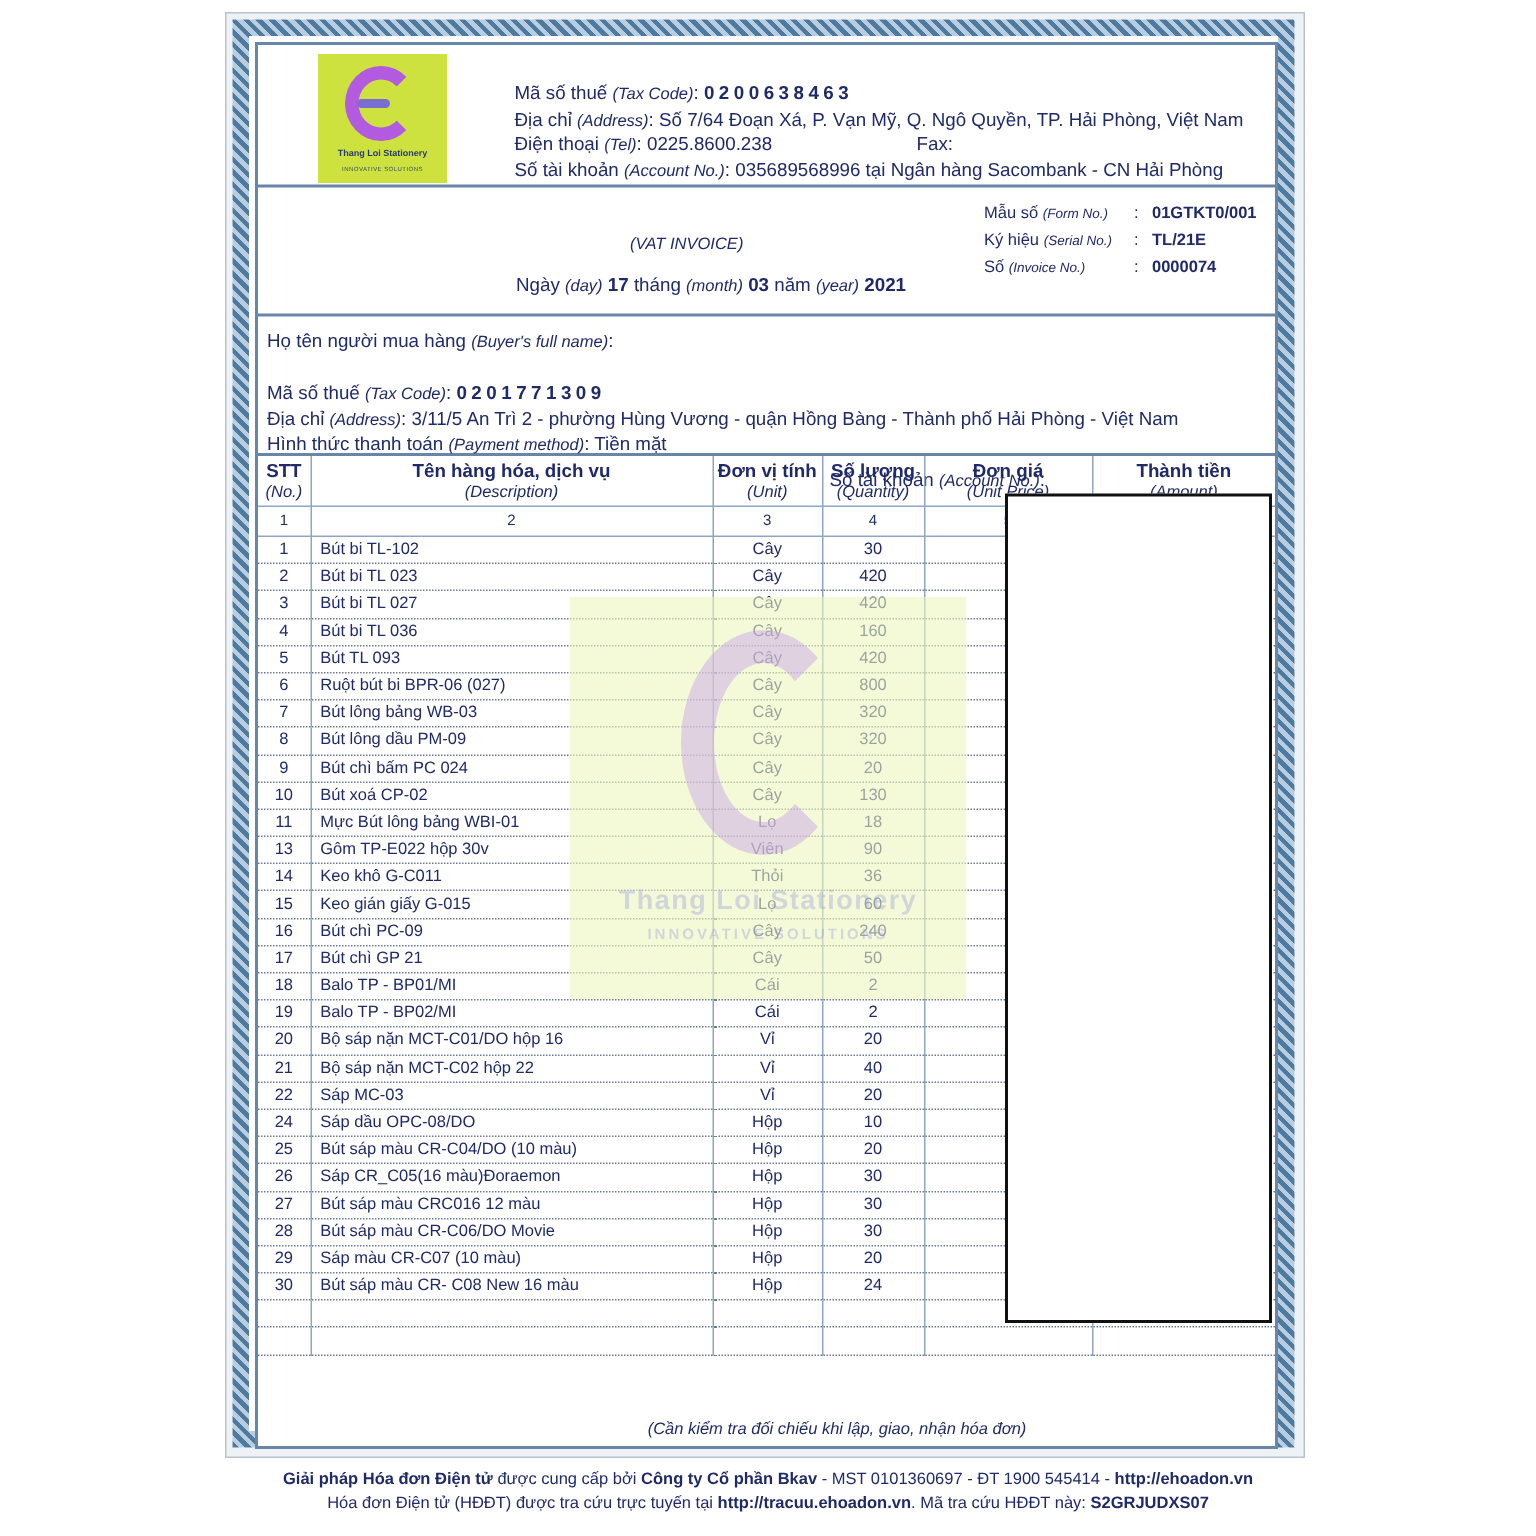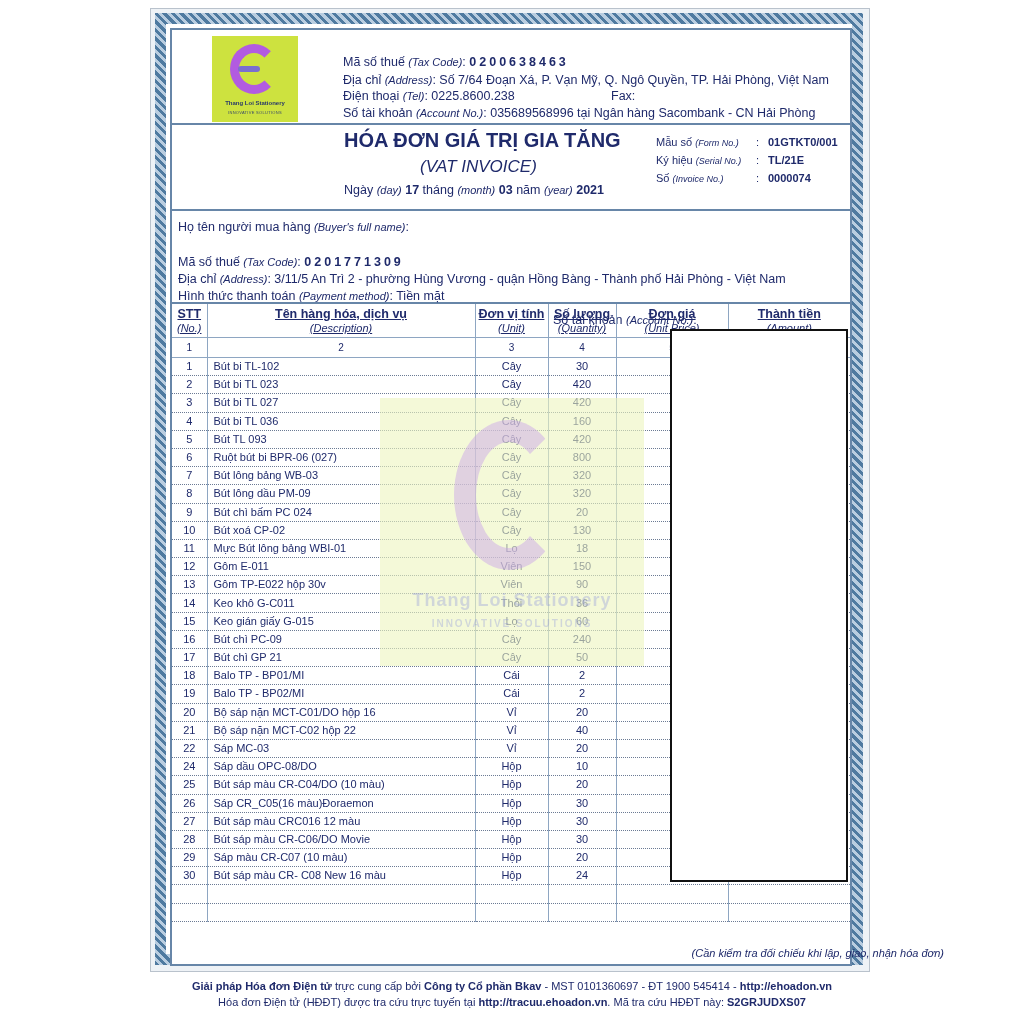--- a/index.html
+++ b/index.html
@@ -37,33 +37,33 @@
     .logo .l1 { position: absolute; left: 0; width: 86px; top: 64px; text-align: center; font-size: 6px; font-weight: bold; color: #2a3a6a; }
     .logo .l2 { position: absolute; left: 0; width: 86px; top: 74px; text-align: center; font-size: 4px; color: #3a4a6a; letter-spacing: .3px; }
     .co-name { position: absolute; left: 171px; top: 3px; font-size: 19px; font-weight: bold; color: #1f2a6b; white-space: nowrap; }
     .co-line { position: absolute; left: 171px; font-size: 12.5px; white-space: nowrap; }
     .it { font-style: italic; font-size: 11px; }
     .b { font-weight: bold; }
     .mono-sp { letter-spacing: 3px; font-weight: bold; }
 
     
     .title { position: absolute; left: 172px; top: 4px; font-size: 20px; font-weight: bold; white-space: nowrap; }
-    .subtitle { position: absolute; left: 248px; top: 32px; font-size: 17px; font-style: italic; white-space: nowrap; }
+    .subtitle { position: absolute; left: 248px; top: 32px; font-size: 11px; font-style: italic; white-space: nowrap; }
     .date { position: absolute; left: 172px; top: 58px; font-size: 12.5px; white-space: nowrap; }
     .meta-row { position: absolute; left: 484px; font-size: 11px; white-space: nowrap; }
     .meta-row .k { display: inline-block; width: 100px; }
     .meta-row .c { display: inline-block; width: 12px; }
     .meta-row .v { font-weight: bold; font-size: 11px; }
 
     
     .buyer-line { position: absolute; left: 6px; font-size: 12.5px; white-space: nowrap; }
 
     
     table.items { position: absolute; left: 0; top: 0; width: 678px; border-collapse: collapse; table-layout: fixed; font-size: 11px; }
-    table.items th { font-weight: bold; font-size: 12.5px; line-height: 14px; padding: 3px 0 2px; border: 1px solid #8ea6c2; border-top: none; text-decoration: underline; }
+    table.items th { font-weight: bold; font-size: 12.5px; line-height: 14px; padding: 3px 0 2px; border: 1px solid #8ea6c2; border-top: none; }
     table.items th .it { font-weight: normal; font-size: 11px; }
     table.items td { border-left: 1px solid #8ea6c2; border-right: 1px solid #8ea6c2; border-bottom: 1px dotted #6b7a94; height: 17.2px; padding: 0; line-height: 17px; }
     table.items tr.idx td { border-bottom: 1px solid #8ea6c2; font-size: 10px; text-align: center; height: 19px; }
     table.items tr > *:first-child { border-left: none; }
     table.items tr > *:last-child { border-right: none; }
     .ctr { text-align: center; }
     .desc { padding-left: 6px !important; }
 
     .watermark {
       position: absolute; left: 208px; top: 94px; width: 264px; height: 268px; background: rgba(236,245,190,0.6);
@@ -71,21 +71,21 @@
     }
     .wm-ring {
       position: absolute; left: 74px; top: 22px; width: 110px; height: 150px; border-radius: 50%;
       border: 22px solid rgba(200,160,235,0.45); border-right-color: transparent; box-sizing: border-box;
     }
     .wm-t1 { position: absolute; left: 0; width: 264px; top: 192px; text-align: center; font-size: 18px; font-weight: bold; color: rgba(140,150,220,0.35); letter-spacing: 1px; }
     .wm-t2 { position: absolute; left: 0; width: 264px; top: 220px; text-align: center; font-size: 10px; font-weight: bold; color: rgba(140,150,220,0.35); letter-spacing: 2px; }
 
     .redact { position: absolute; left: 498px; top: 25px; width: 178px; height: 553px; border: 2px solid #111; background: #fff; box-sizing: border-box; }
 
-    .note { position: absolute; left: 0; width: 772px; text-align: right; font-size: 11px; font-style: italic; }
+    .note { position: absolute; left: 0; width: 772px; text-align: center; font-size: 11px; font-style: italic; }
 
     .footer { position: absolute; left: 0; width: 1024px; text-align: center; font-size: 11px; white-space: nowrap; }
   </style>
 </head>
 <body>
 
 <div class="frame-outer"></div>
 <div class="frame-rope"></div>
 
 <div class="frame-inner">
@@ -106,21 +106,20 @@
     <div class="co-line" style="top:59px;">
       <span>Điện thoại</span> <span class="it">(Tel)</span>: <span>0225.8600.238</span>
     </div>
     <div class="co-line" style="top:59px;left:439px;">Fax:</div>
     <div class="co-line" style="top:76px;">
       <span>Số tài khoản</span> <span class="it">(Account No.)</span>: <span>035689568996 tại Ngân hàng Sacombank - CN Hải Phòng</span>
     </div>
   </div>
 
   <div class="sec sec-div" style="top:95px;height:86px;">
-    <div class="title">HÓA ĐƠN GIÁ TRỊ GIA TĂNG</div>
     <div class="subtitle">(VAT INVOICE)</div>
     <div class="date">
       <span>Ngày</span> <span class="it">(day)</span> <span class="b">17</span>
       <span>tháng</span> <span class="it">(month)</span> <span class="b">03</span>
       <span>năm</span> <span class="it">(year)</span> <span class="b">2021</span>
     </div>
     <div class="meta-row" style="top:11px;">
       <span class="k"><span>Mẫu số</span> <span class="it" style="font-size:9px">(Form No.)</span></span><span class="c">:</span><span class="v">01GTKT0/001</span>
     </div>
     <div class="meta-row" style="top:29px;">
@@ -278,28 +277,20 @@
           </tr>
           <tr>
             <td class="ctr">11</td>
             <td class="desc">Mực Bút lông bảng WBI-01</td>
             <td class="ctr">Lọ</td>
             <td class="ctr">18</td>
             <td style="text-align: right;"></td>
             <td class="ctr"></td>
           </tr>
           <tr>
-            <td class="ctr">12</td>
-            <td class="desc">Gôm E-011</td>
-            <td class="ctr">Viên</td>
-            <td class="ctr">150</td>
-            <td style="text-align: right;"></td>
-            <td class="ctr"></td>
-          </tr>
-          <tr>
             <td class="ctr">13</td>
             <td class="desc">Gôm TP-E022 hộp 30v</td>
             <td class="ctr">Viên</td>
             <td class="ctr">90</td>
             <td style="text-align: right;"></td>
             <td class="ctr"></td>
           </tr>
           <tr>
             <td class="ctr">14</td>
             <td class="desc">Keo khô G-C011</td>
@@ -453,17 +444,17 @@
       <div class="wm-t2">INNOVATIVE SOLUTIONS</div>
     </div>
 
     <div class="redact"></div>
   </div>
 
   <div class="note" style="top:917px;">(Cần kiểm tra đối chiếu khi lập, giao, nhận hóa đơn)</div>
 </div>
 
 <div class="footer" style="top:980px;">
-  <span class="b">Giải pháp Hóa đơn Điện tử</span><span> trực cung cấp bởi </span><span class="b">Công ty Cổ phần Bkav</span><span> - MST 0101360697 - ĐT 1900 545414 - </span><span class="b">http://ehoadon.vn</span>
+  <span class="b">Giải pháp Hóa đơn Điện tử</span><span> được cung cấp bởi </span><span class="b">Công ty Cổ phần Bkav</span><span> - MST 0101360697 - ĐT 1900 545414 - </span><span class="b">http://ehoadon.vn</span>
 </div>
 <div class="footer" style="top:996px;">
   <span>Hóa đơn Điện tử (HĐĐT) được tra cứu trực tuyến tại </span><span class="b">http://tracuu.ehoadon.vn</span><span>. Mã tra cứu HĐĐT này: </span><span class="b">S2GRJUDXS07</span>
 </div>
 
 </body></html>

